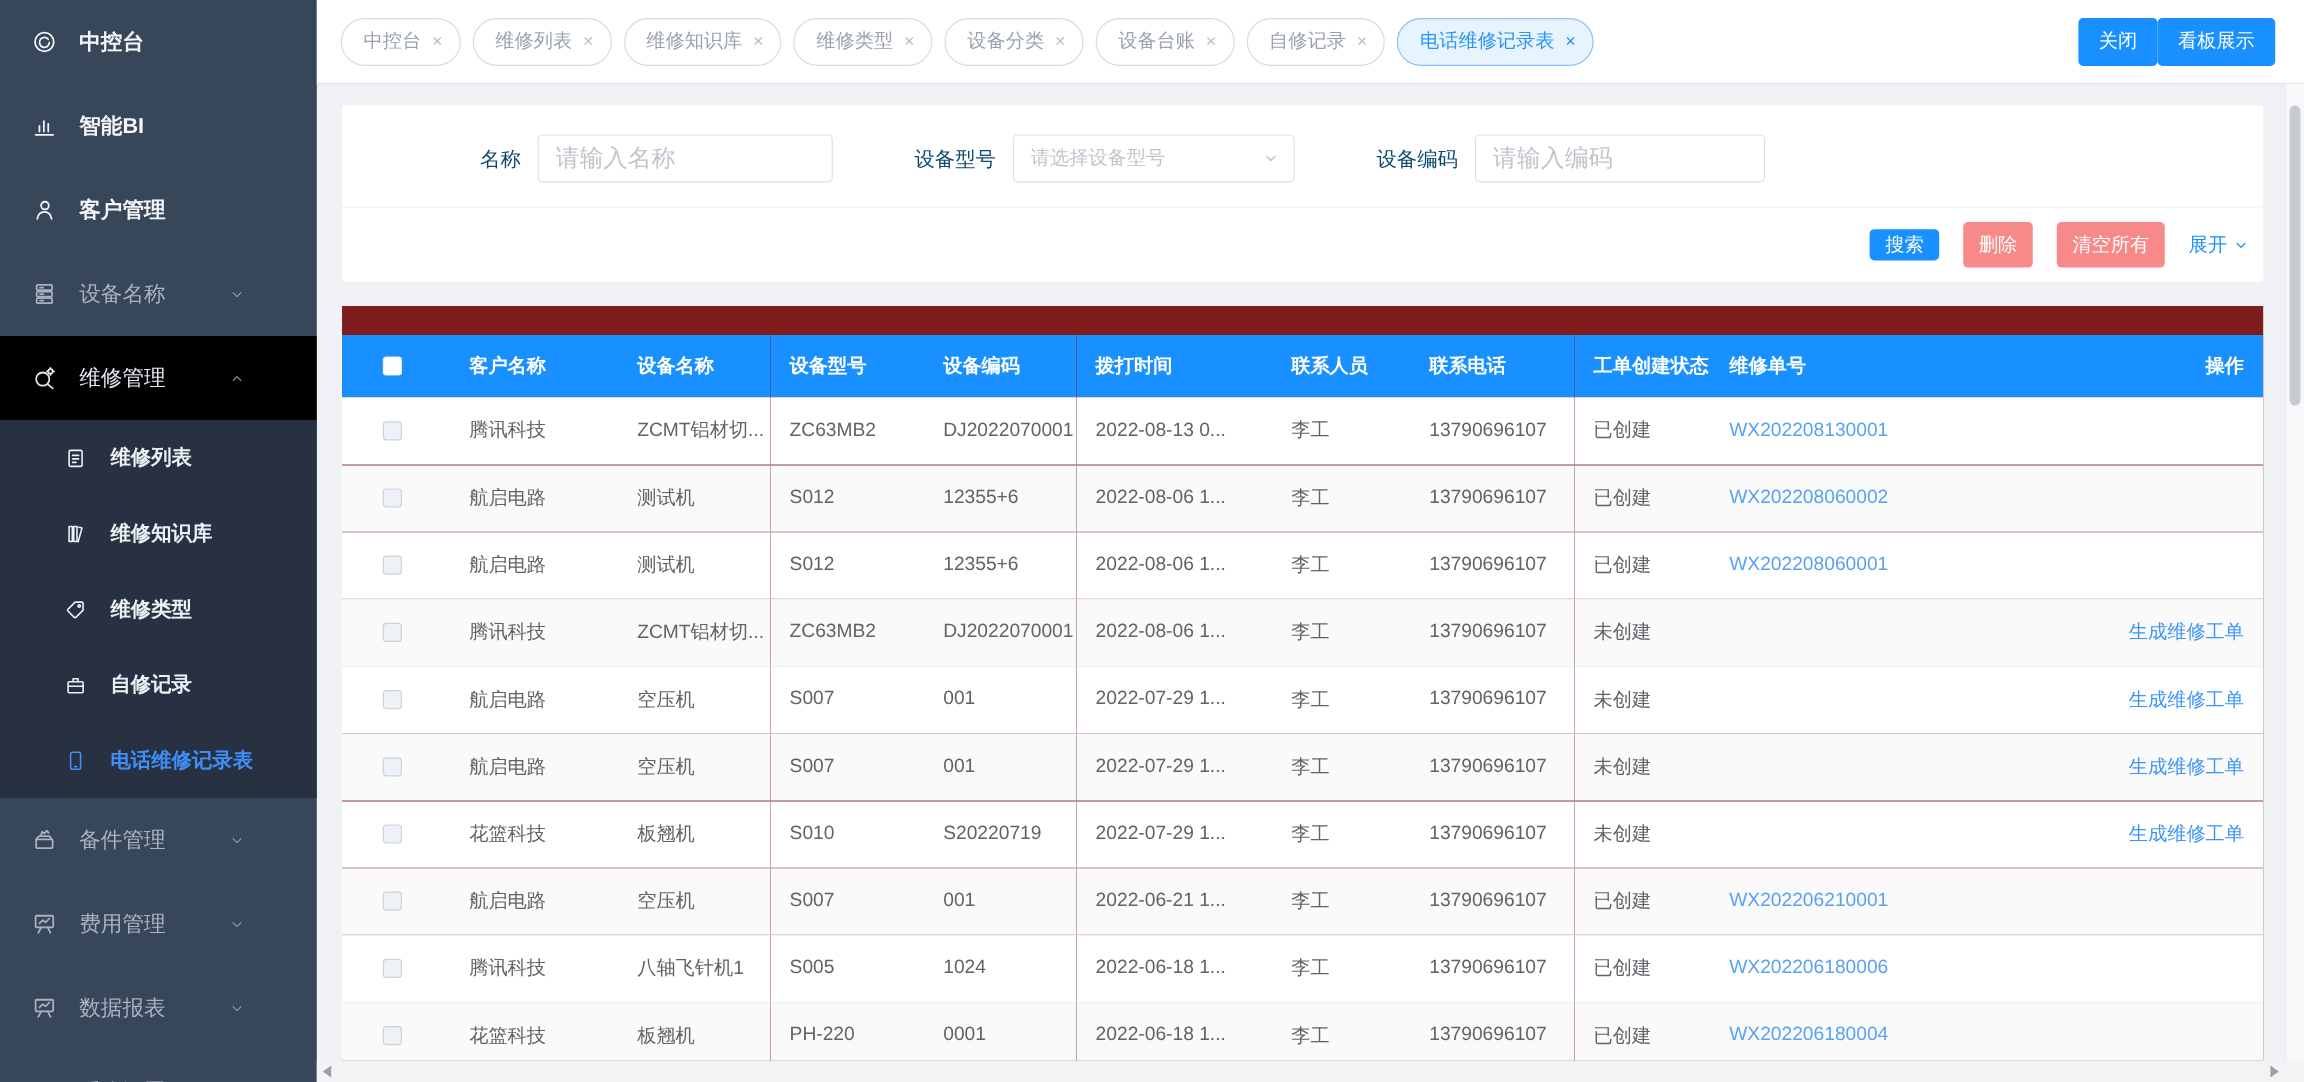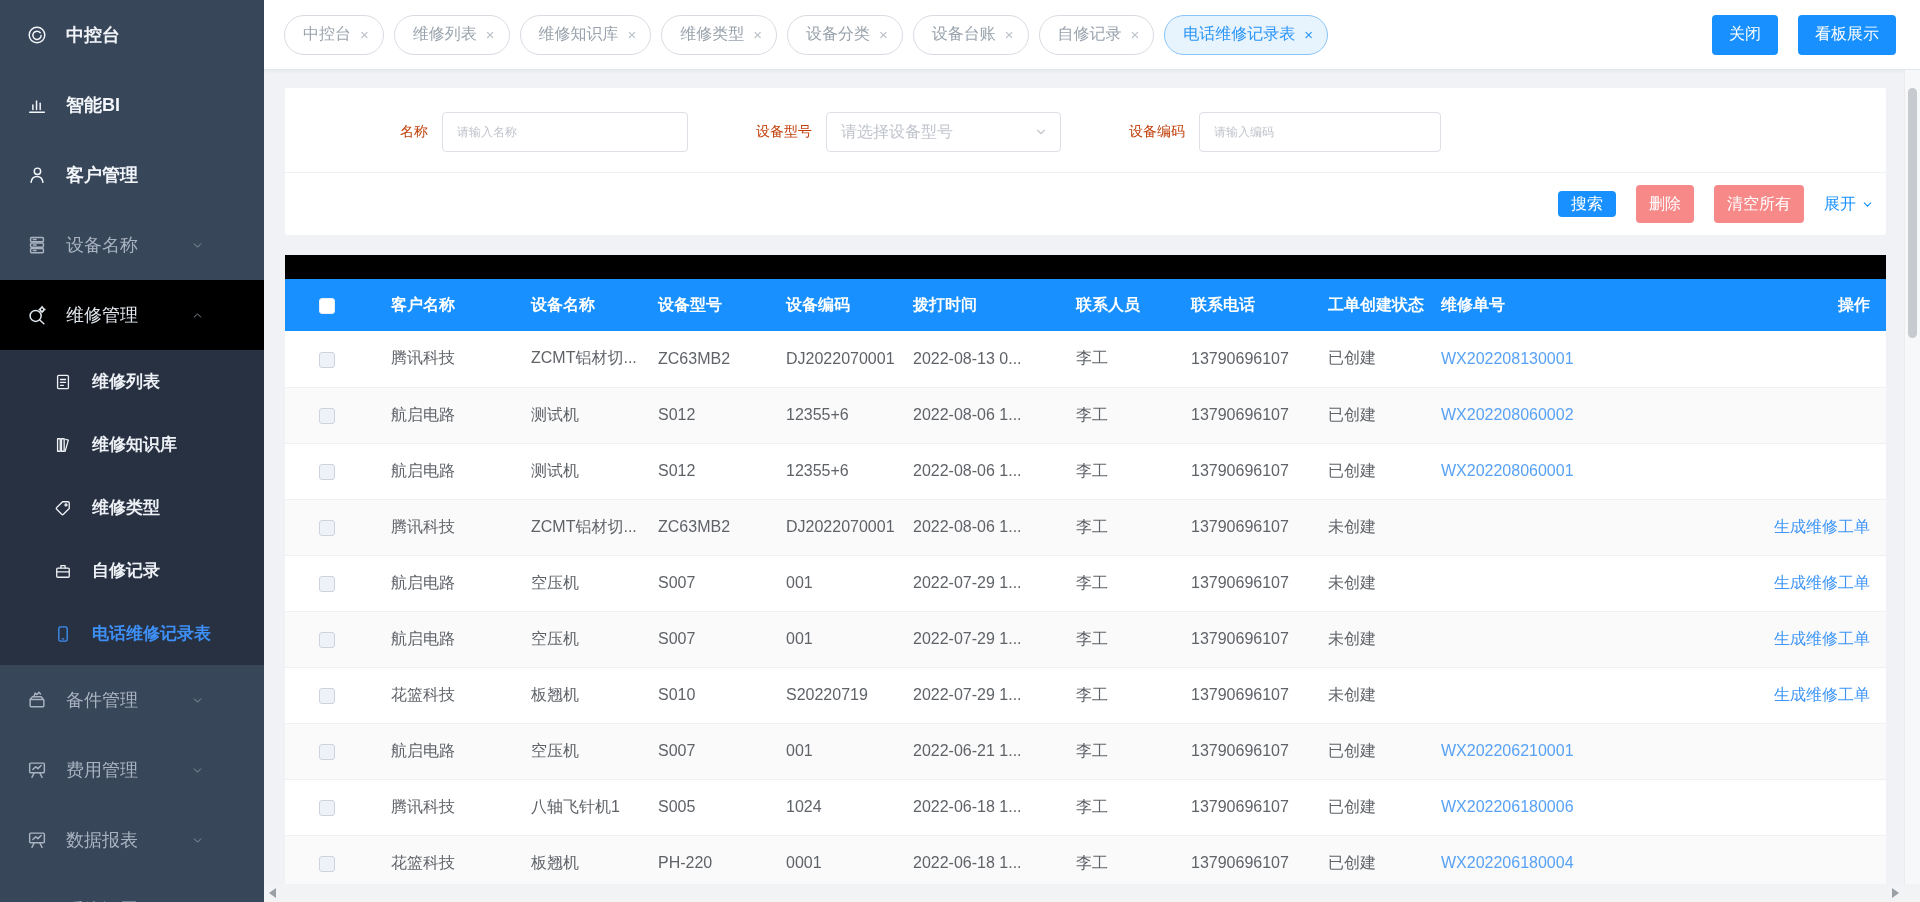--- a/index.html
+++ b/index.html
@@ -27,51 +27,51 @@
   .main { flex:1; position:relative; height:902px; }
 
   .tabbar { height:70px; background:#fff; display:flex; align-items:center; padding-left:20px;
             border-bottom:1px solid #e4e7ea; box-shadow:0 1px 4px rgba(0,0,0,.05); position:relative; z-index:2; }
   .tab { height:40px; border:1px solid #d8dce2; border-radius:21px; display:inline-flex; align-items:center;
          padding:0 14px 0 18px; margin-right:10px; color:#9aa3ad; font-size:16px; background:#fff; cursor:pointer;
          white-space:nowrap; }
   .tab .tab-x { margin-left:9px; font-size:15px; color:#b9bfc7; line-height:1; }
   .tab.active { background:#e7f3fd; border-color:#8ac4f8; color:#2a95f7; }
   .tab.active .tab-x { color:#2a95f7; }
-  .tabbar-actions { margin-left:auto; margin-right:24px; display:flex; gap:20px; }
+  .tabbar-actions { margin-left:auto; margin-right:24px; display:flex; gap:0; }
   .btn { border:none; border-radius:4px; font-size:16px; color:#fff; cursor:pointer; font-family:inherit; }
   .btn-blue { background:#1890ff; height:40px; padding:0 17px; }
 
   .content { padding:18px 34px 0 21px; }
 
   
   .search-card { background:#fff; border-radius:2px; width:1601px; }
   .form-row { display:flex; align-items:center; padding:24px 0 20px 0; border-bottom:1px solid #eef1f5; }
   .fgroup { display:flex; align-items:center; }
   .fgroup.g1 { margin-left:115px; }
   .fgroup + .fgroup { margin-left:68px; }
-  .flabel { font-size:14px; color:#c2410c; margin-right:14px; white-space:nowrap; }
-  .finput { height:40px; border:1px solid #dcdfe6; border-radius:4px; padding:0 14px; font-size:12px;
+  .flabel { font-size:17px; color:#0c4a6e; margin-right:14px; white-space:nowrap; }
+  .finput { height:40px; border:1px solid #dcdfe6; border-radius:4px; padding:0 14px; font-size:20px;
             color:#606266; font-family:inherit; outline:none; }
   .finput::placeholder { color:#c0c4cc; }
   .w246 { width:246px; } .w235 { width:235px; } .w242 { width:242px; }
   .select-box { height:40px; border:1px solid #dcdfe6; border-radius:4px; padding:0 12px 0 14px; font-size:16px;
                 color:#c0c4cc; display:flex; align-items:center; justify-content:space-between; cursor:pointer;
                 background:#fff; }
   .select-box .chev-s { width:14px; height:14px; color:#c0c4cc; display:inline-flex; }
   .chev-s svg { width:100%; height:100%; stroke:currentColor; fill:none; stroke-width:2; stroke-linecap:round; }
 
   .actions-row { display:flex; align-items:center; justify-content:flex-end; padding:12px 12px 12px 0; gap:20px; }
   .btn-search { background:#1890ff; height:26px; padding:0 13px; }
   .btn-danger { background:#f78989; height:38px; padding:0 13px; }
   .expand-link { color:#1890ff; font-size:16px; display:inline-flex; align-items:center; gap:5px; cursor:pointer; }
   .expand-link .chev-s { color:#1890ff; width:13px; height:13px; display:inline-flex; }
 
   
-  .table-card { margin-top:20px; background:#000000; padding-top:24px; width:1601px; height:629px; overflow:hidden; }
+  .table-card { margin-top:20px; background:#7f1d1d; padding-top:24px; width:1601px; height:629px; overflow:hidden; }
   table { width:1601px; border-collapse:collapse; table-layout:fixed; }
   thead th { background:#1890ff; color:#fff; font-size:16px; font-weight:bold; height:52px; text-align:left;
              padding:0 8px 0 16px; white-space:nowrap; overflow:hidden; }
   thead th.th-check { padding-left:34px; }
   thead th:last-child { text-align:right; padding-right:16px; }
   tbody td { height:56px; font-size:16px; color:#5f6368; padding:0 8px 0 16px; border-bottom:1px solid #eef0f4;
              white-space:nowrap; overflow:hidden; background:#fff; }
   tbody td.td-check { padding-left:34px; }
   tr.stripe td { background:#fafafa; }
   td.link { color:#58a2f5; cursor:pointer; }

